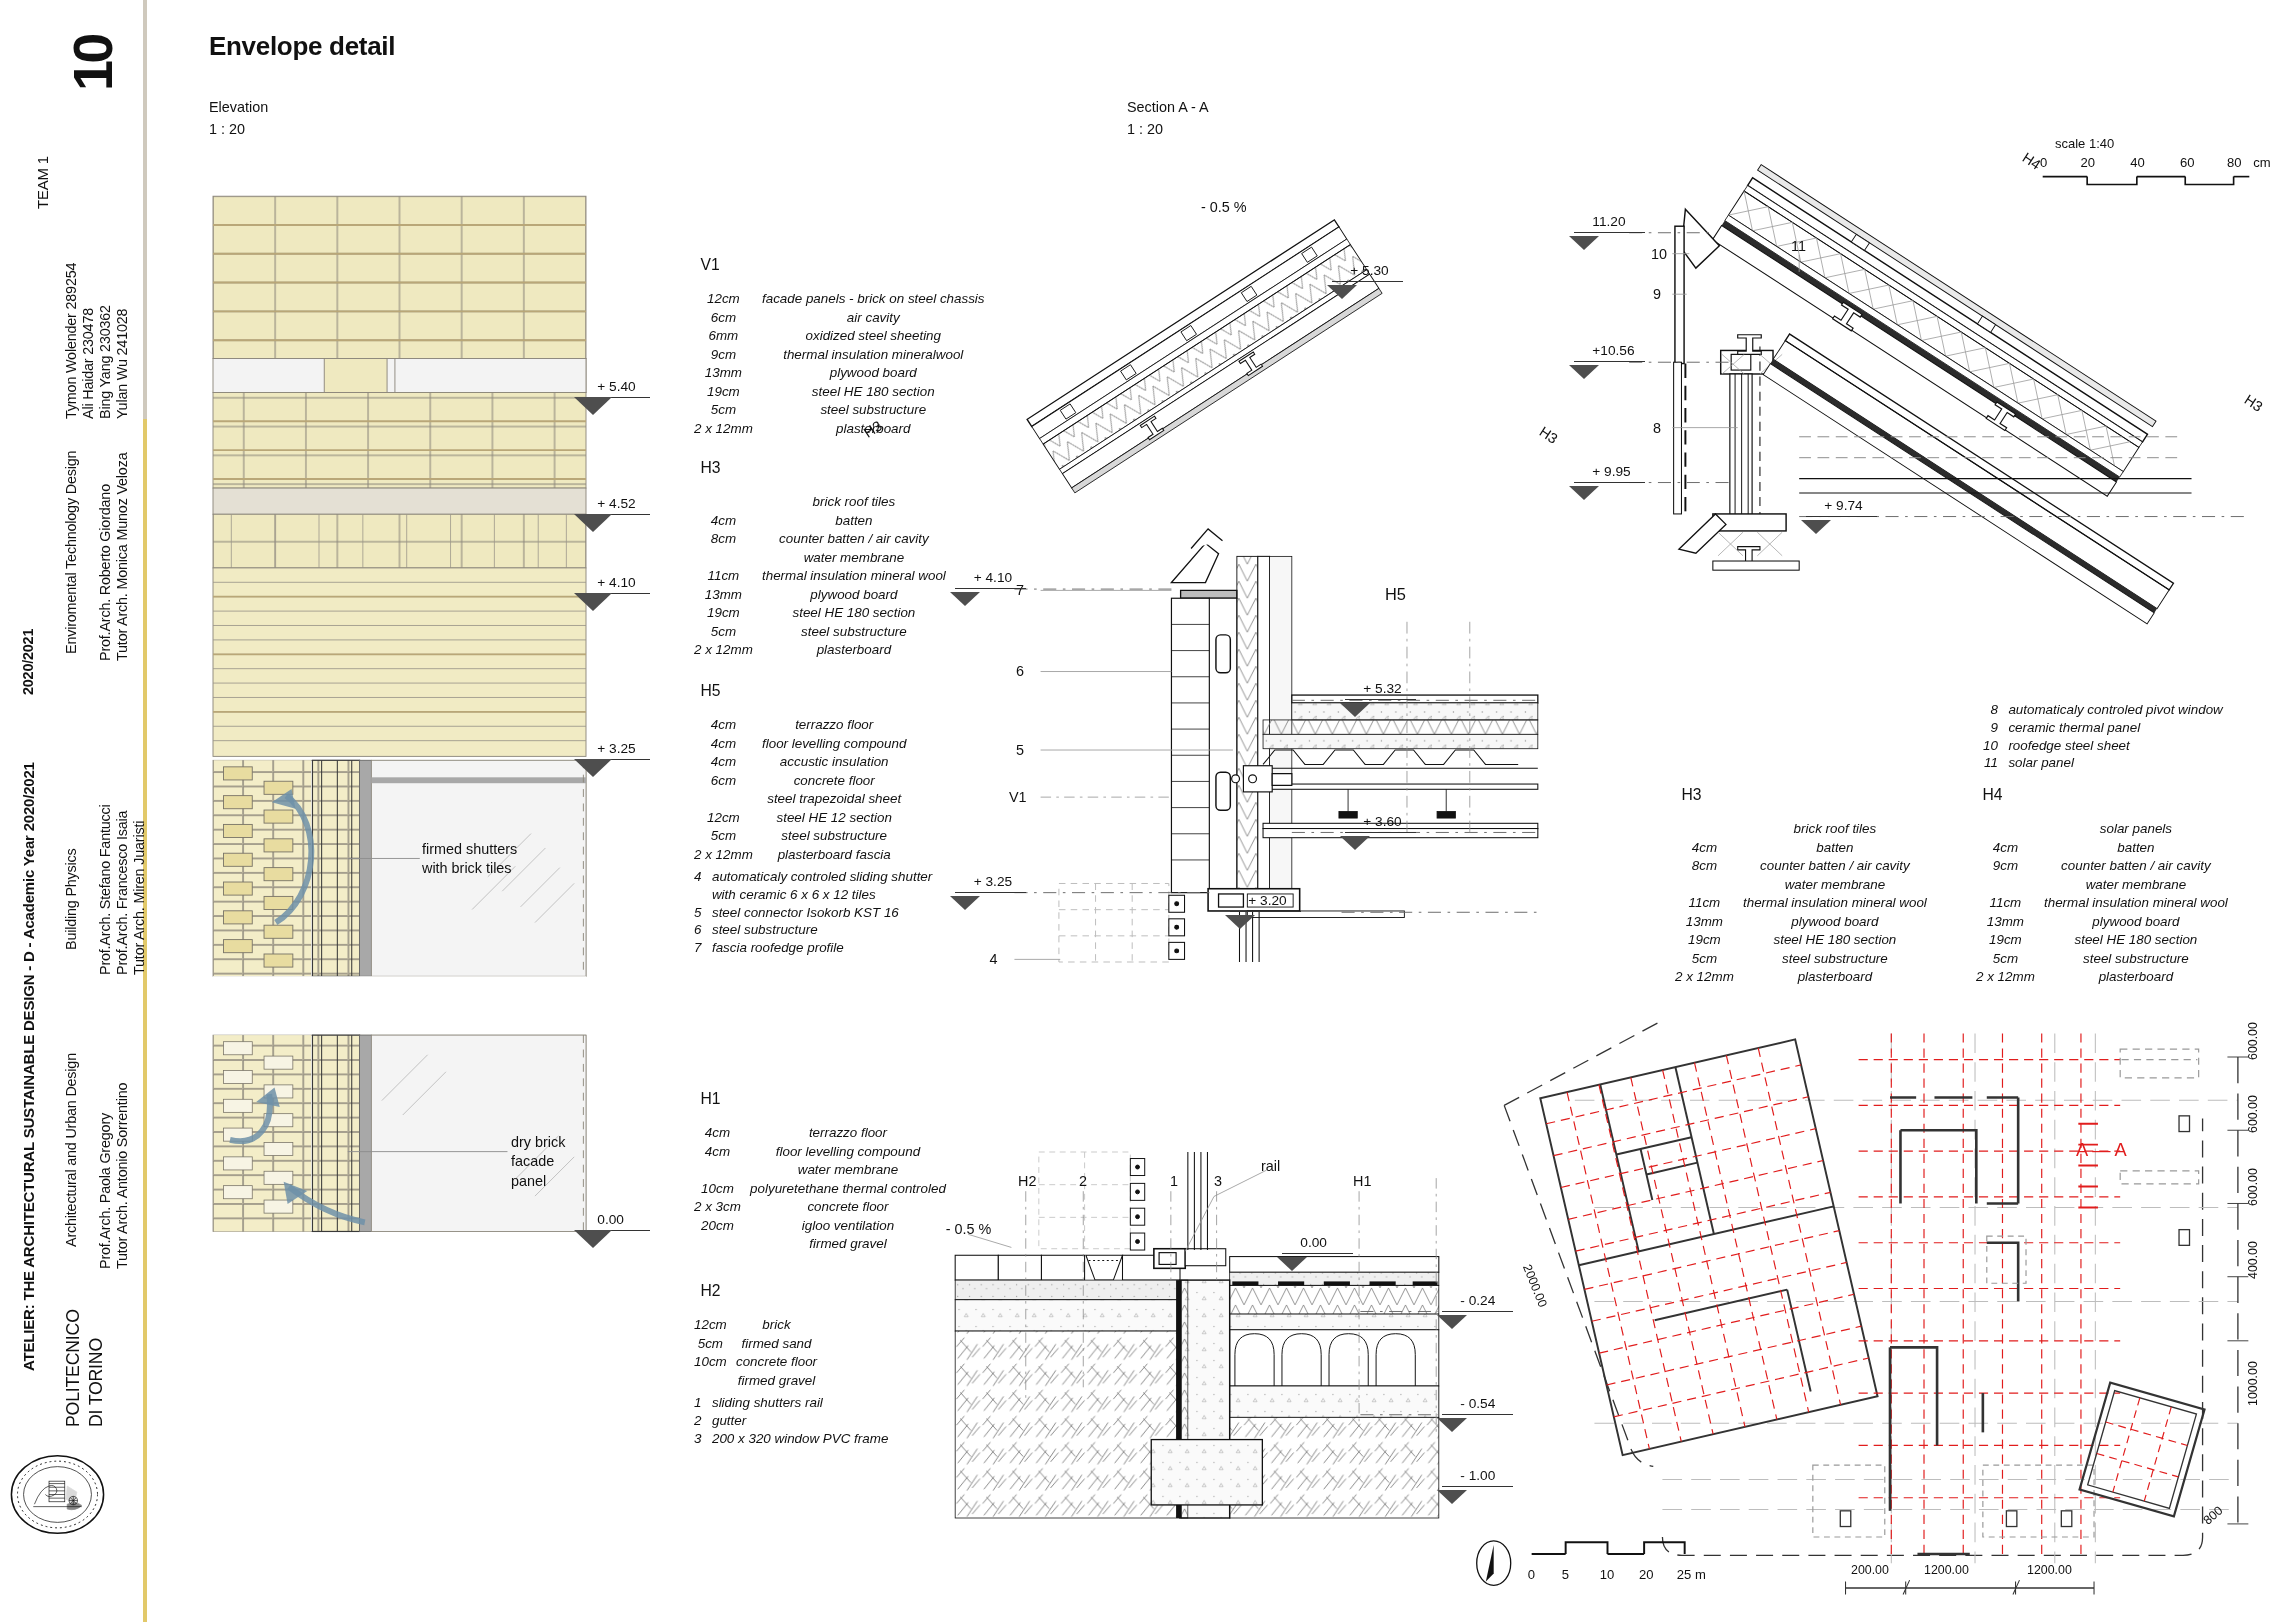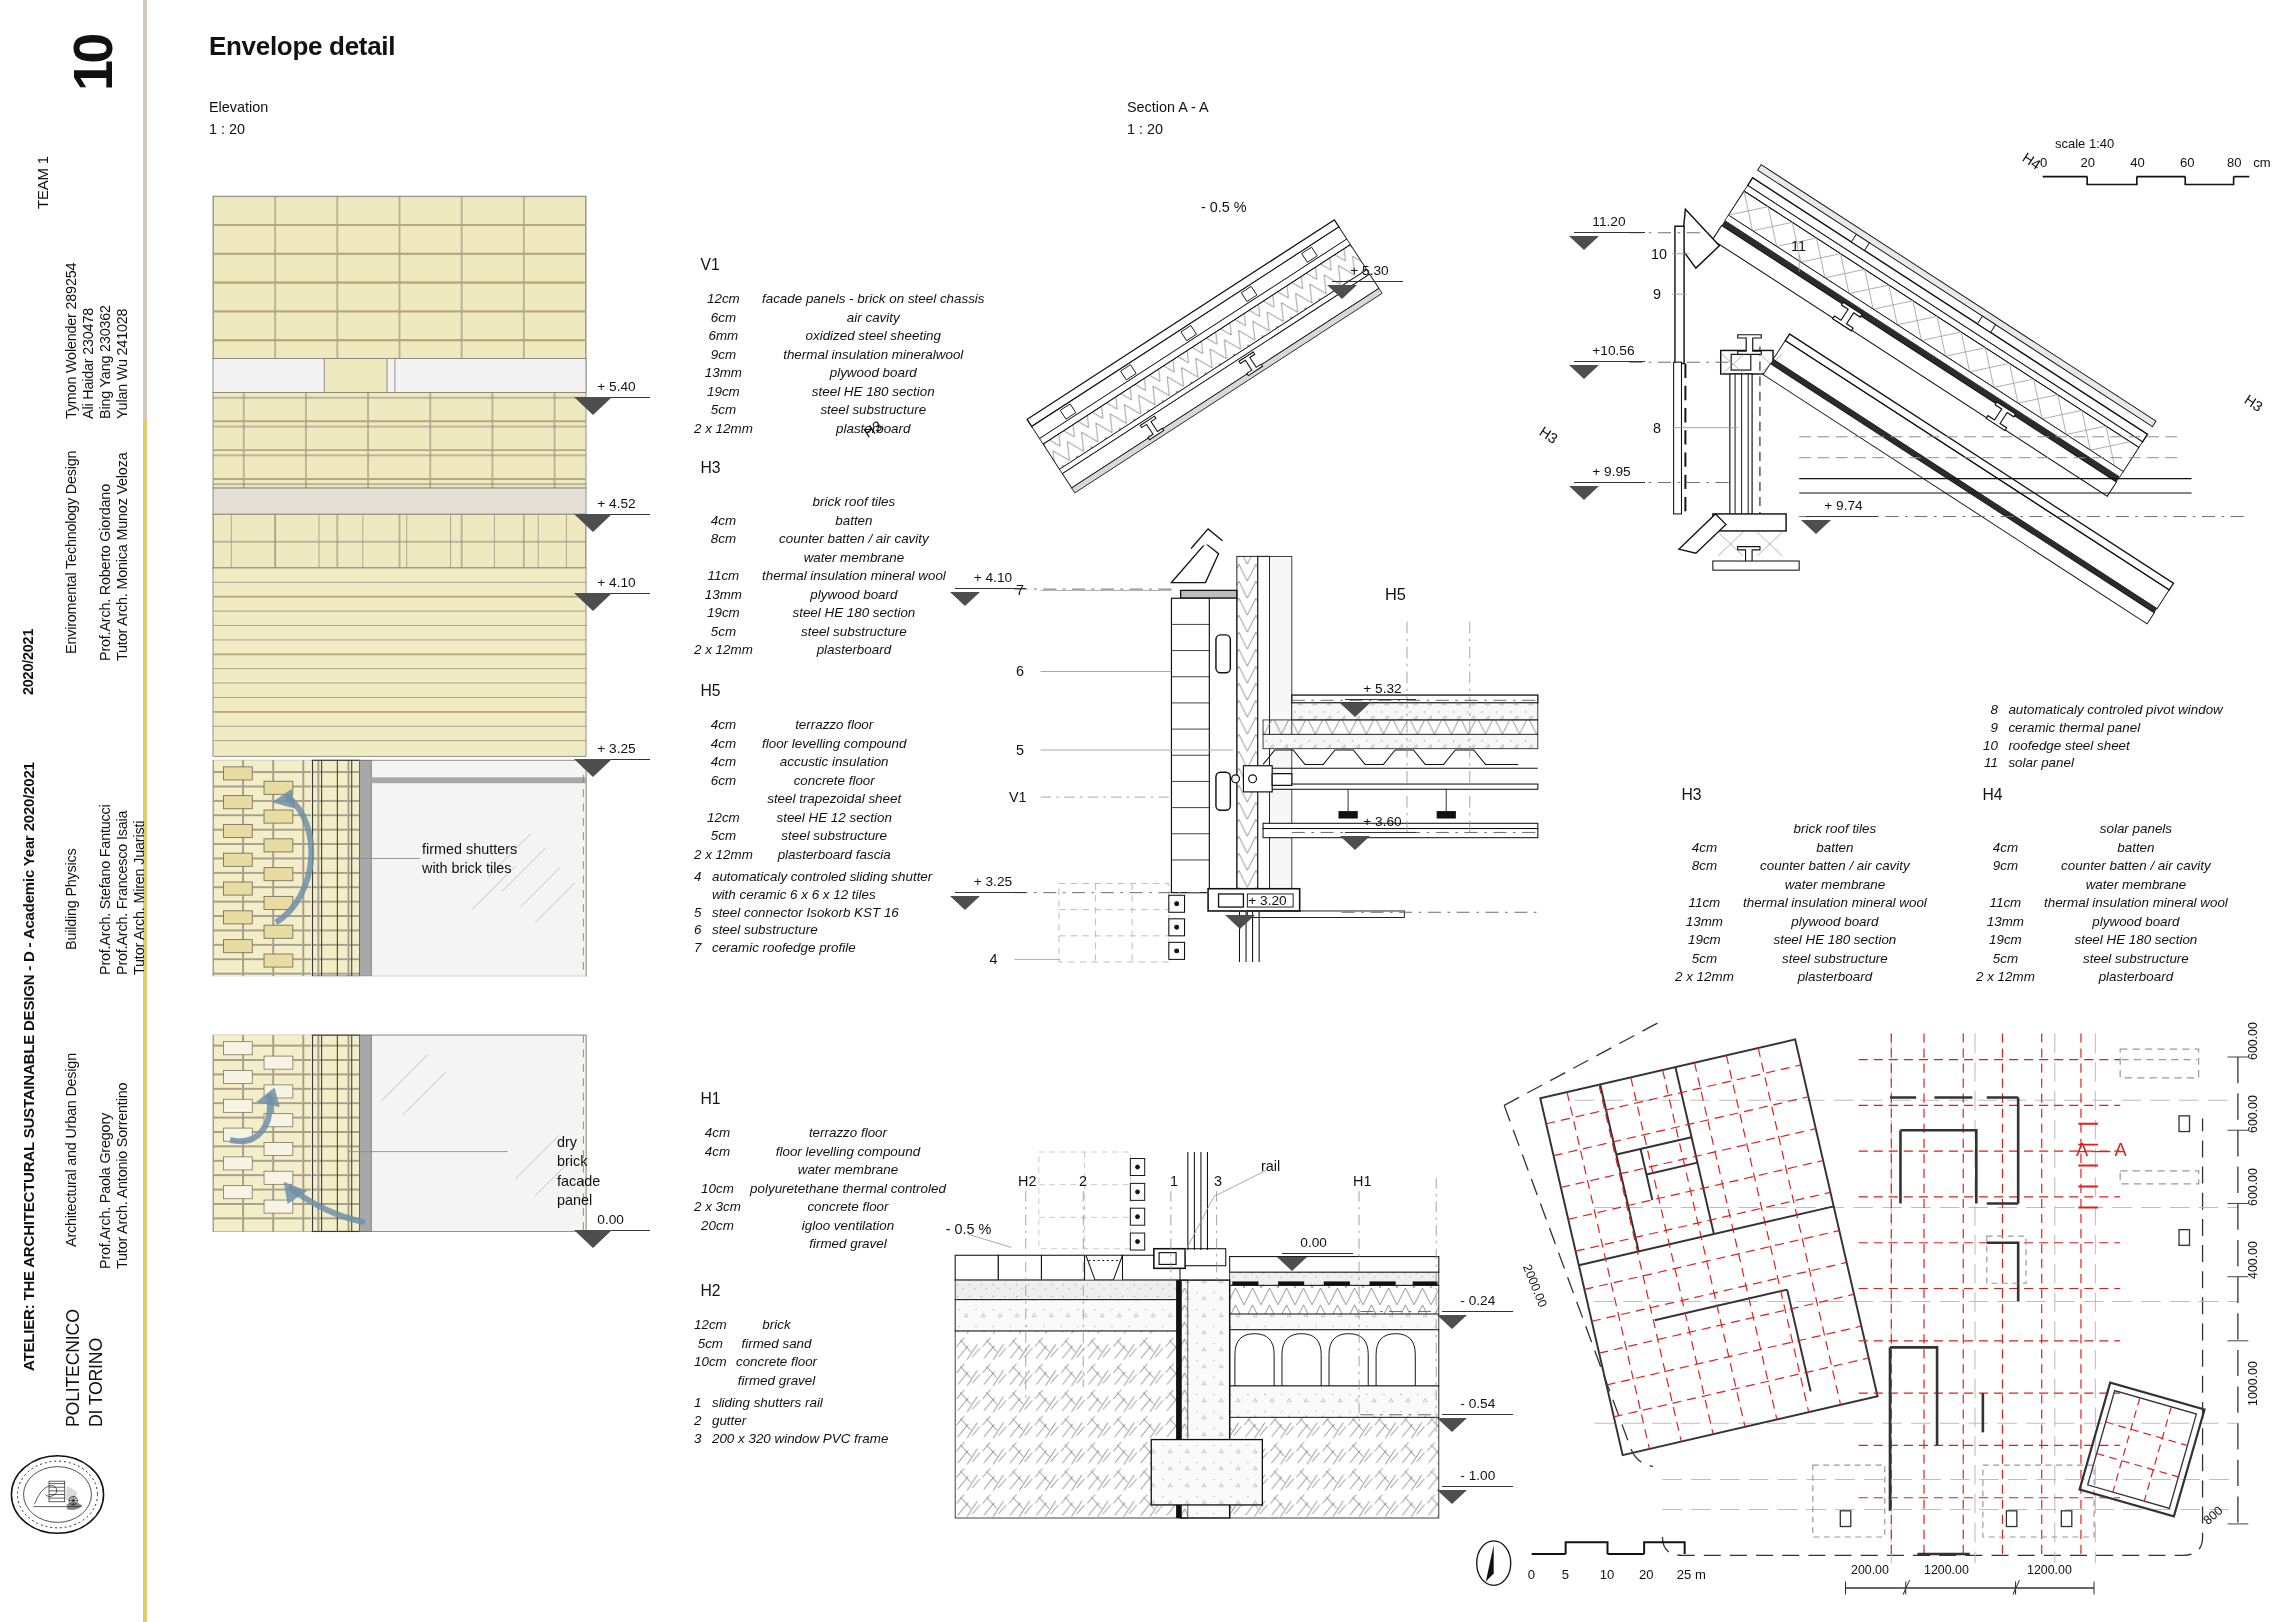--- a/index.html
+++ b/index.html
@@ -336,21 +336,21 @@
   <div class="level" style="left:366px; top:1035px;">
     <span class="lv-label">0.00</span>
     <span class="lv-line"></span>
     <span class="lv-tri"></span>
   </div>
 
   <div class="callout" style="left:209px; top:644px;">
     <div>firmed shutters</div>
     <div>with brick tiles</div>
   </div>
-  <div class="callout" style="left:298px; top:937px;margin-left:46px;">
+  <div class="callout" style="left:298px; top:937px;">
     <div>dry brick</div>
     <div>facade panel</div>
   </div>
 </div>
 
 <div class="legend" style="left:694px; top:255px;">
   <span class="lg-title">V1</span>
   <table>
     <tbody>
         <tr>
@@ -487,21 +487,21 @@
     <tr>
           <td class="n">5</td>
           <td>steel connector Isokorb KST 16</td>
         </tr>
     <tr>
           <td class="n">6</td>
           <td>steel substructure</td>
         </tr>
     <tr>
           <td class="n">7</td>
-          <td>ceramic roofedge profile</td>
+          <td>fascia roofedge profile</td>
         </tr>
   </tbody>
     </table>
 </div>
 
 <div class="legend" style="left:694px; top:1089px;">
   <span class="lg-title">H1</span>
   <table>
     <tbody>
         <tr>

